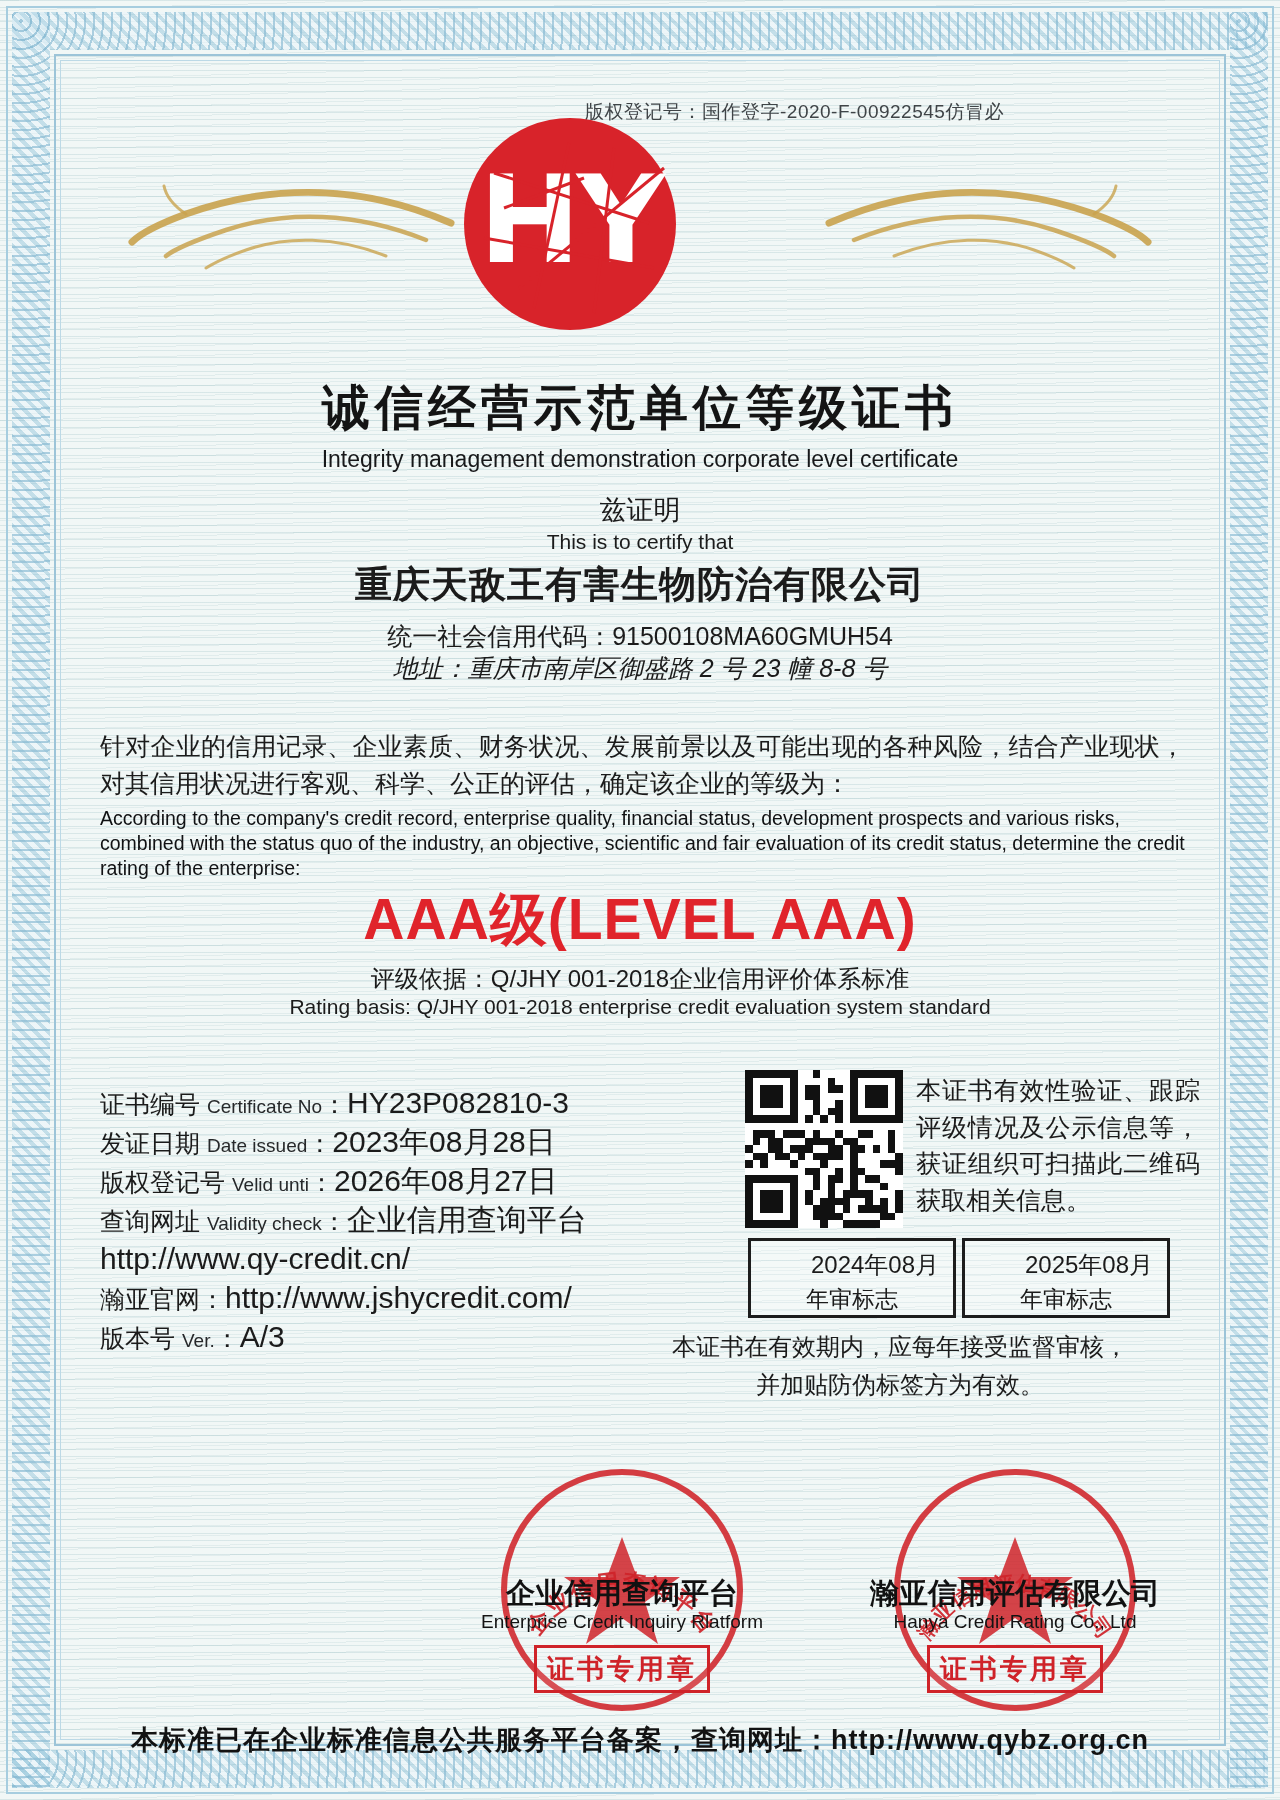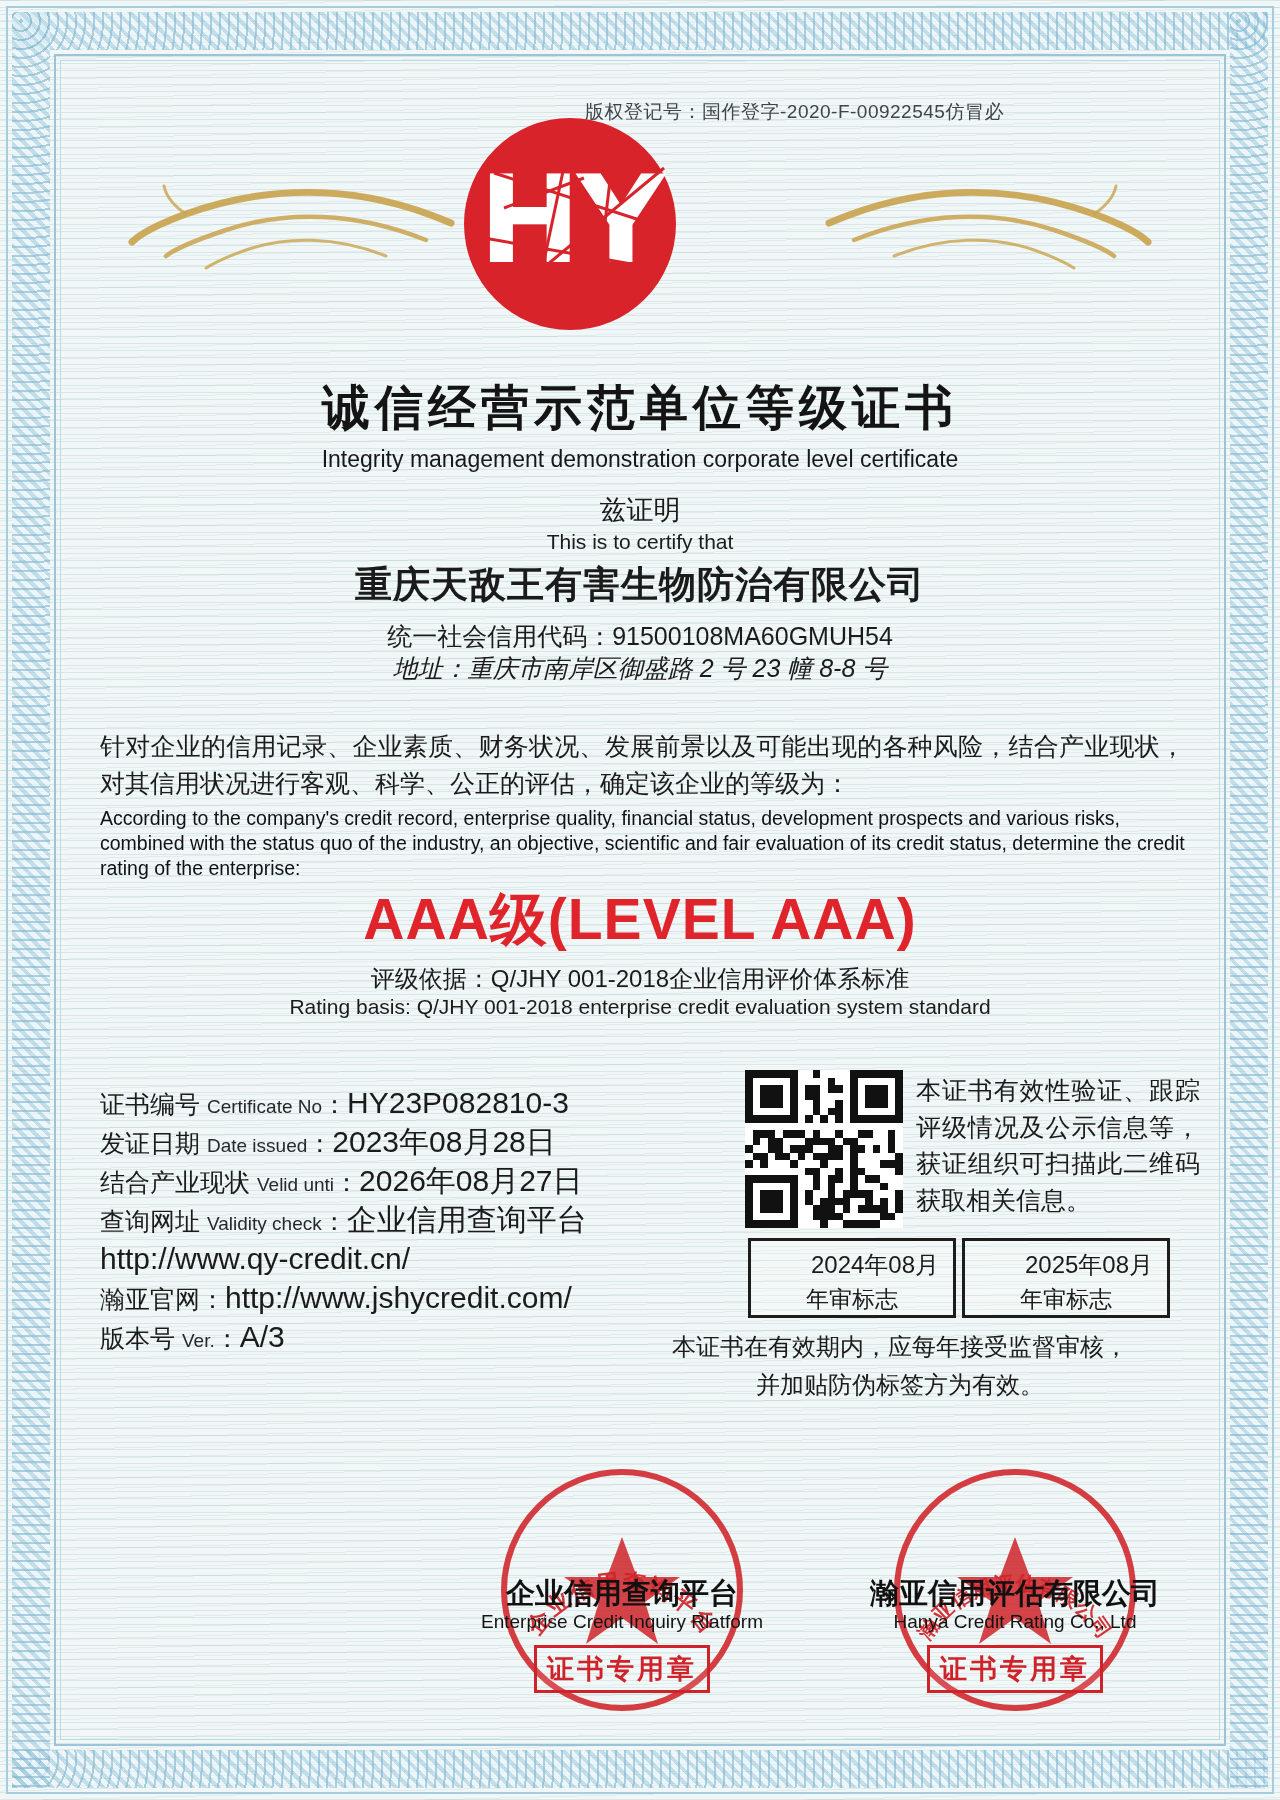--- a/index.html
+++ b/index.html
@@ -149,21 +149,21 @@
   <div class="abs ctr rating-en">Rating basis: Q/JHY 001-2018 enterprise credit evaluation system standard</div>
 
   <div class="abs info">
     <div class="info-line">
       <span class="info-cn">证书编号 </span><span class="info-en">Certificate No</span><span class="info-sep">：</span><span class="info-val">HY23P082810-3</span>
     </div>
     <div class="info-line">
       <span class="info-cn">发证日期 </span><span class="info-en">Date issued</span><span class="info-sep">：</span><span class="info-val">2023年08月28日</span>
     </div>
     <div class="info-line">
-      <span class="info-cn">结合产业现状 </span><span class="info-en">Velid unti</span><span class="info-sep">：</span><span class="info-val">2026年08月27日</span>
+      <span class="info-cn">版权登记号 </span><span class="info-en">Velid unti</span><span class="info-sep">：</span><span class="info-val">2026年08月27日</span>
     </div>
     <div class="info-line">
       <span class="info-cn">查询网址 </span><span class="info-en">Validity check</span><span class="info-sep">：</span><span class="info-val">企业信用查询平台</span>
     </div>
     <div class="info-line">
       <span class="info-val">http://www.qy-credit.cn/</span>
     </div>
     <div class="info-line">
       <span class="info-cn">瀚亚官网</span><span class="info-sep">：</span><span class="info-val">http://www.jshycredit.com/</span>
     </div>
@@ -433,14 +433,15 @@
     <text font-size="20" fill="#cf2329" font-weight="bold" letter-spacing="1" opacity=".92">
       <textPath href="#arcR" startOffset="50%" text-anchor="middle">瀚亚信用评估有限公司</textPath>
     </text>
   </svg>
   <div class="abs seal-name-cn s2t">瀚亚信用评估有限公司</div>
   <div class="abs seal-name-en s2t">Hanya Credit Rating Co., Ltd</div>
   <div class="abs stamp-wrap s2t">
     <span class="stamp">证书专用章</span>
   </div>
 
+  <div class="abs ctr footer">本标准已在企业标准信息公共服务平台备案，查询网址：http://www.qybz.org.cn</div>
 
 </div>
 
 </body></html>

